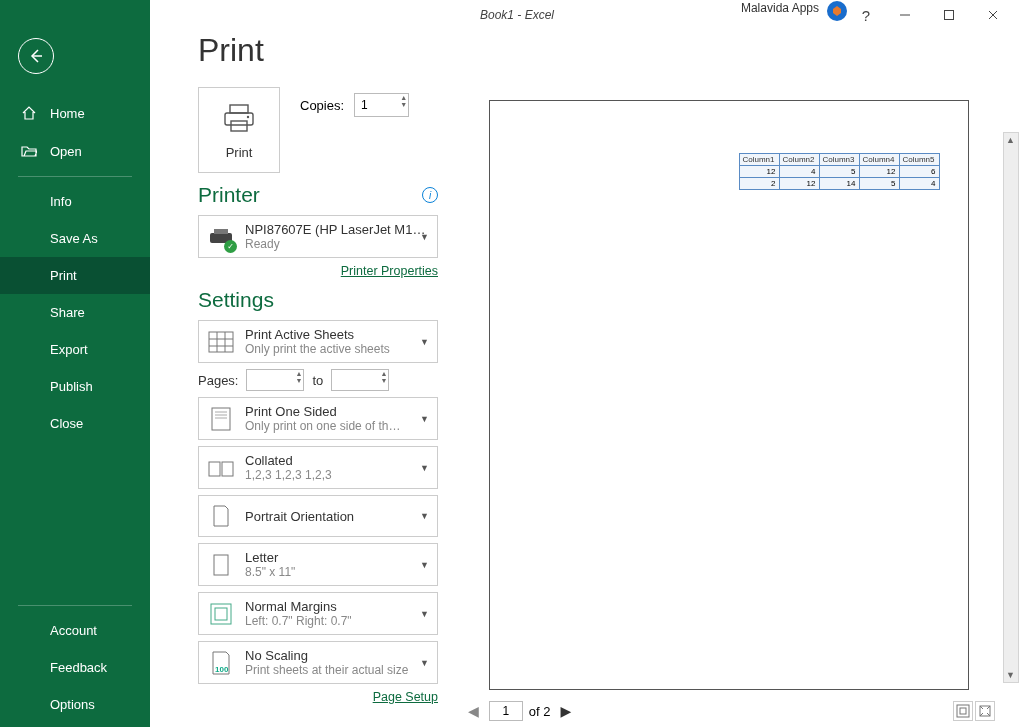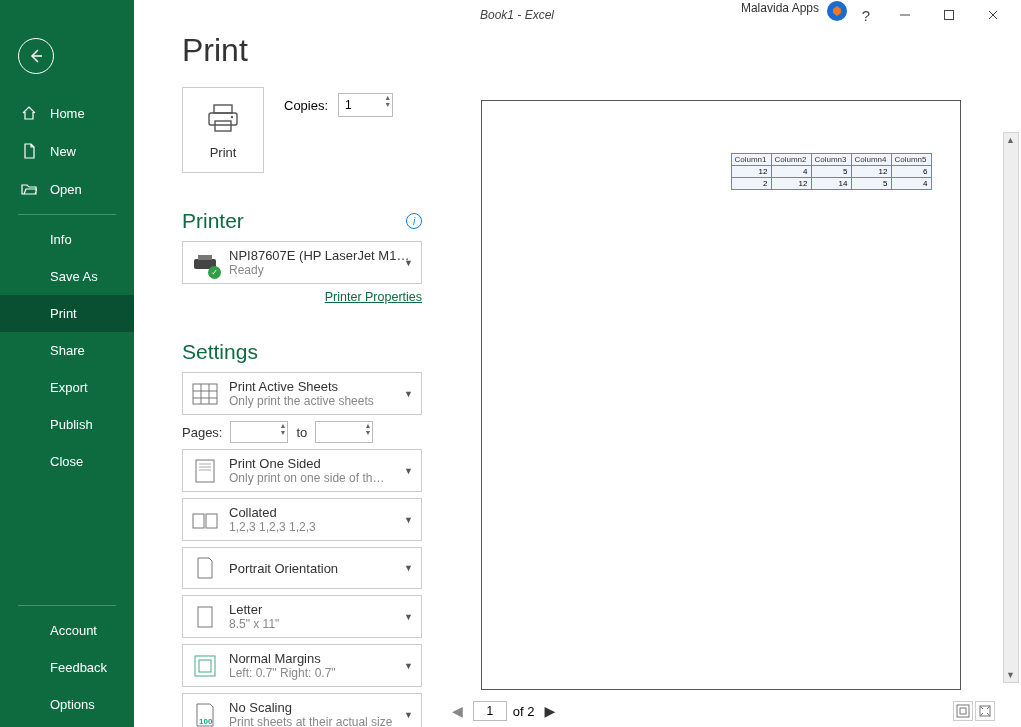--- a/index.html
+++ b/index.html
@@ -8,42 +8,42 @@
 
 .titlebar { position: absolute; top: 0; left: 0; right: 0; height: 30px; display: flex; align-items: center; z-index: 10; }
 .titlebar-title { margin-left: 480px; font-size: 12px; color: #444; font-style: italic; }
 .titlebar-right { margin-left: auto; display: flex; align-items: flex-start; gap: 4px; padding-right: 8px; }
 .mlv-apps { font-size: 12px; color: #333; margin-right: 4px; }
 .mlv-icon { width: 20px; height: 20px; background: #1a6dcc; border-radius: 50%; display: inline-flex; align-items: center; justify-content: center; color: #fff; font-size: 10px; }
 .win-btn { width: 40px; height: 28px; display: inline-flex; align-items: center; justify-content: center; color: #444; font-size: 14px; }
 .win-btn.help { width: 30px; font-size: 15px; }
 
 
-.sidebar { width: 134px; height: 100%; background: #0d6b3f; padding-top: 38px; color: #fff; z-index: 5; display: flex; flex-direction: column; }
+.sidebar { width: 150px; height: 100%; background: #0d6b3f; padding-top: 38px; color: #fff; z-index: 5; display: flex; flex-direction: column; }
 .back-btn { width: 36px; height: 36px; border: 1.5px solid #fff; border-radius: 50%; margin: 0 0 20px 18px; display: flex; align-items: center; justify-content: center; }
 .side-item { padding: 11px 0 11px 20px; font-size: 13px; display: flex; align-items: center; gap: 12px; cursor: pointer; }
 .side-item.active { background: #095033; }
 .side-sep { height: 1px; background: rgba(255,255,255,0.25); margin: 6px 18px; }
 .side-bottom { margin-top: auto; padding-bottom: 4px; text-align: right; }
 .side-icon { width: 18px; display: inline-flex; justify-content: center; }
 
 
 .main { flex: 1; height: 100%; padding: 32px 0 0 48px; display: flex; position: relative; }
 .left-col { width: 260px; padding-right: 20px; }
 .page-title { font-size: 32px; font-weight: 300; color: #333; margin-bottom: 18px; }
 
 .print-row { display: flex; gap: 20px; align-items: flex-start; }
 .print-btn { width: 82px; height: 86px; border: 1px solid #ccc; display: flex; flex-direction: column; align-items: center; justify-content: center; gap: 8px; font-size: 13px; color: #333; }
 .print-btn svg { width: 36px; height: 36px; }
 .copies-row { display: flex; align-items: center; gap: 10px; margin-top: 6px; font-size: 13px; }
 .copies-row input { width: 55px; height: 24px; border: 1px solid #bbb; padding: 2px 14px 2px 6px; font-size: 12px; }
 .spinner-wrap { position: relative; }
 .spinner-arrows { position: absolute; right: 2px; top: 1px; display: flex; flex-direction: column; font-size: 7px; color: #666; line-height: 1; }
 
-.section-title { font-size: 21px; font-weight: 300; color: #0d6b3f; margin: 36px 0 8px; display: flex; align-items: center; justify-content: space-between; }
+.section-title { font-size: 21px; font-weight: 300; color: #0d6b3f; margin: 10px 0 8px; display: flex; align-items: center; justify-content: space-between; }
 .info-icon { width: 16px; height: 16px; border: 1.2px solid #0a82d8; border-radius: 50%; display: inline-flex; align-items: center; justify-content: center; color: #0a82d8; font-size: 10px; font-style: italic; }
 
 .option-box { border: 1px solid #ccc; padding: 6px 8px; display: flex; align-items: center; gap: 10px; position: relative; margin-bottom: 6px; min-height: 42px; }
 .option-box .opt-icon { width: 28px; height: 28px; display: flex; align-items: center; justify-content: center; flex-shrink: 0; }
 .option-box .opt-text { flex: 1; min-width: 0; }
 .option-box .opt-title { font-size: 13px; color: #333; white-space: nowrap; overflow: hidden; text-overflow: ellipsis; }
 .option-box .opt-sub { font-size: 12px; color: #888; white-space: nowrap; overflow: hidden; text-overflow: ellipsis; }
 .option-box .opt-caret { font-size: 9px; color: #555; position: absolute; right: 8px; top: 50%; transform: translateY(-50%); }
 
 .printer-box .opt-icon { position: relative; }
@@ -115,28 +115,20 @@
         <line x1="5" y1="9" x2="15" y2="9" stroke="#fff" stroke-width="1.5"></line>
       </svg>
   </div>
   <div class="side-item">
     <span class="side-icon">
         <svg width="16" height="16" viewBox="0 0 16 16">
           <path d="M2 8 L8 2 L14 8 M4 7 V14 H12 V7" fill="none" stroke="#fff" stroke-width="1.2"></path>
         </svg>
       </span>
     <span>Home</span>
-  </div>
-  <div class="side-item">
-    <span class="side-icon">
-        <svg width="16" height="16" viewBox="0 0 16 16">
-          <path d="M4 1 H10 L13 4 V15 H4 Z M10 1 V4 H13" fill="none" stroke="#fff" stroke-width="1.2"></path>
-        </svg>
-      </span>
-    <span>New</span>
   </div>
   <div class="side-item">
     <span class="side-icon">
         <svg width="16" height="16" viewBox="0 0 16 16">
           <path d="M1 4 H6 L8 6 H15 V13 H1 Z M3 13 L5 8 H16 L14 13" fill="none" stroke="#fff" stroke-width="1.2"></path>
         </svg>
       </span>
     <span>Open</span>
   </div>
   <div class="side-sep"></div>

